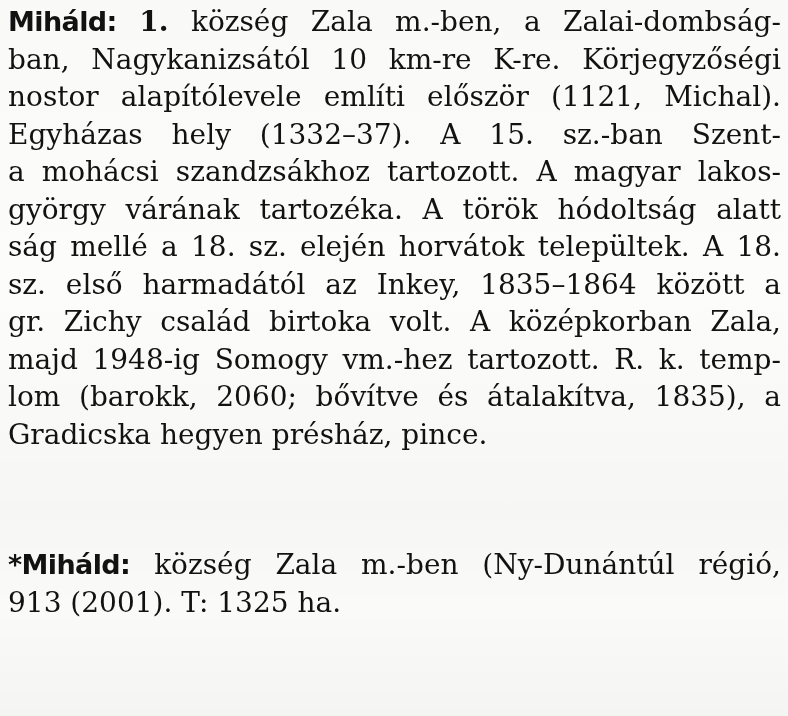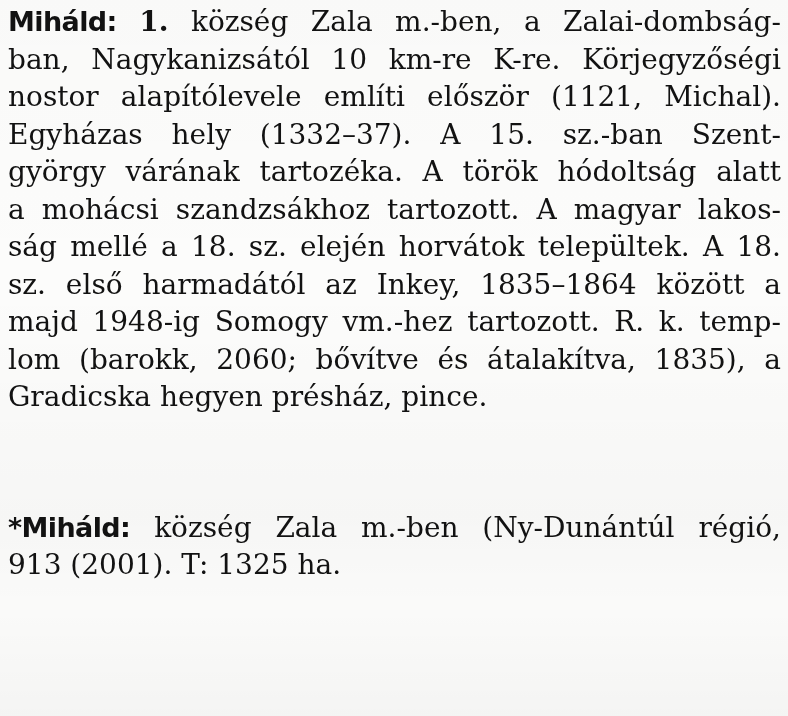--- a/index.html
+++ b/index.html
@@ -59,24 +59,25 @@
 </head>
 <body>
 
 <div class="page">
 
   <section class="entry entry-1">
     <div class="line just"><span class="hw">Miháld:</span> <span class="num">1.</span> <span>község Zala m.-ben, a Zalai-dombság-</span></div>
     <div class="line just">ban, Nagykanizsától 10 km-re K-re. Körjegyzőségi</div>
     <div class="line just">nostor alapítólevele említi először (1121, Michal).</div>
     <div class="line just">Egyházas hely (1332–37). A 15. sz.-ban Szent-</div>
+    <div class="line just">a mohácsi szandzsákhoz tartozott. A magyar lakos-</div>
     <div class="line just">györgy várának tartozéka. A török hódoltság alatt</div>
-    <div class="line just">a mohácsi szandzsákhoz tartozott. A magyar lakos-</div>
     <div class="line just">ság mellé a 18. sz. elején horvátok települtek. A 18.</div>
     <div class="line just">sz. első harmadától az Inkey, 1835–1864 között a</div>
+    <div class="line just">gr. Zichy család birtoka volt. A középkorban Zala,</div>
     <div class="line just">majd 1948-ig Somogy vm.-hez tartozott. R. k. temp-</div>
     <div class="line just">lom (barokk, 2060; bővítve és átalakítva, 1835), a</div>
     <div class="line last">Gradicska hegyen présház, pince.</div>
   </section>
 
   <section class="entry entry-2">
     <div class="line just"><span class="hw">*Miháld:</span> <span>község Zala m.-ben (Ny-Dunántúl régió,</span></div>
     <div class="line last">913 (2001). T: 1325 ha.</div>
   </section>
 

